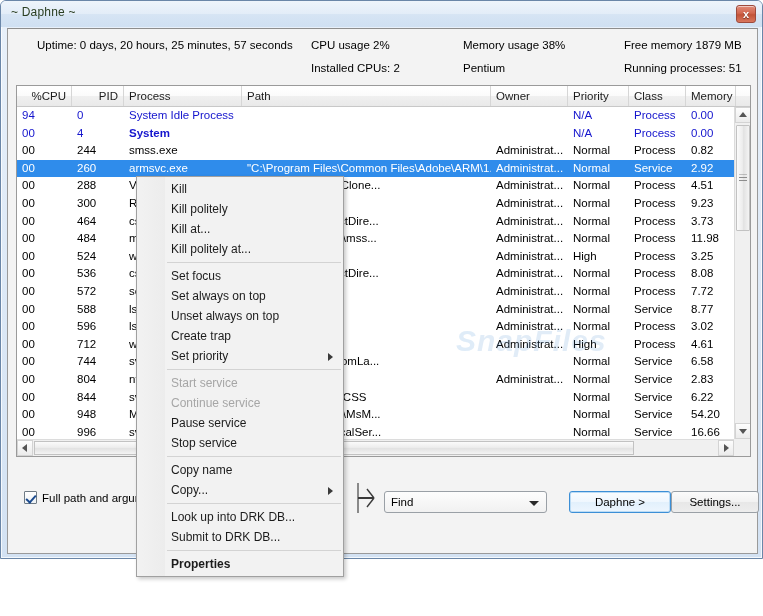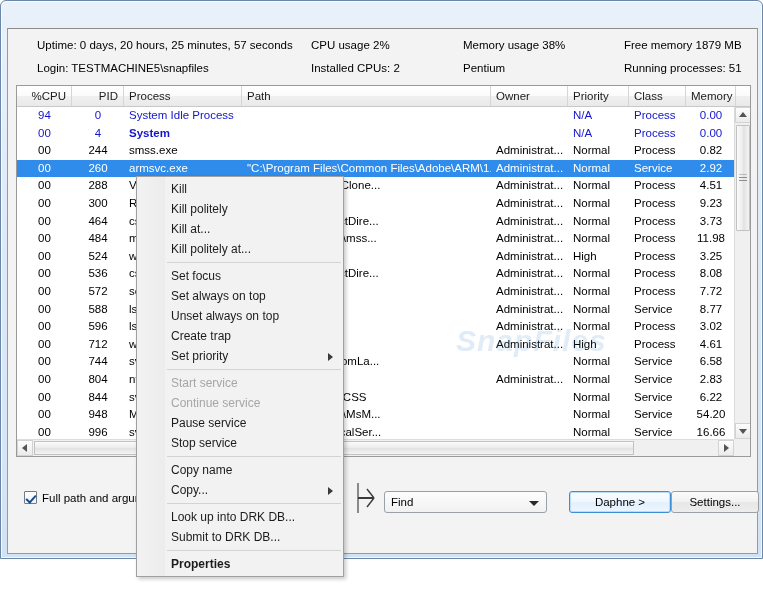--- a/index.html
+++ b/index.html
@@ -124,21 +124,21 @@
     position: absolute;
     top: 0; height: 17.6px;
     line-height: 17.6px;
     font-size: 11.5px;
     padding: 0 5px;
     overflow: hidden;
     white-space: nowrap;
     color: #000;
   }
   .row.sel .cell { color: #fff; }
-  .cell.r { text-align: center; }
+  .cell.r { text-align: left; }
   .cell.blue { color: #1414cd; }
 
   
   .vscroll {
     position: absolute;
     right: 0; top: 21px; bottom: 17px; width: 16px;
     background: #f0f0f0;
     border-left: 1px solid #dcdcdc;
   }
   .vs-up, .vs-down {
@@ -329,29 +329,32 @@
   }
   .watermark .hi { color: rgba(120,175,225,0.24); }
 </style>
 </head>
 <body>
 
 <div id="app">
 
   <div class="window">
 
+    <div class="titlebar">
+      <div class="title-text">~ Daphne ~</div>
+      <div class="close-btn">x</div>
+    </div>
 
     <div class="client">
 
       <div class="stats" id="stats-container">
           <div class="stat" style="left: 14px; top: 10px;"><span class="lbl">Uptime:</span><span class="val">  0 days, 20 hours, 25 minutes, 57 seconds</span></div>
           <div class="stat" style="left: 288px; top: 10px;"><span class="lbl">CPU usage</span><span class="val">  2%</span></div>
           <div class="stat" style="left: 440px; top: 10px;"><span class="lbl">Memory usage</span><span class="val">  38%</span></div>
           <div class="stat" style="left: 601px; top: 10px;"><span class="lbl">Free memory 1879 MB</span></div>
-          <div class="stat" style="left: 14px; top: 33px;"><span class="lbl">Login: TESTMACHINE5\snapfiles</span></div>
           <div class="stat" style="left: 288px; top: 33px;"><span class="lbl">Installed CPUs:</span><span class="val">  2</span></div>
           <div class="stat" style="left: 440px; top: 33px;"><span class="lbl">Pentium</span></div>
           <div class="stat" style="left: 601px; top: 33px;"><span class="lbl">Running processes:</span><span class="val">  51</span></div>
         </div>
 
       <div class="grid">
         <div class="grid-head" id="grid-head">
             <div class="hcell r" style="left: 0px; width: 55px;">%CPU</div>
             <div class="hcell r" style="left: 55px; width: 52px;">PID</div>
             <div class="hcell l" style="left: 107px; width: 118px;">Process</div>

